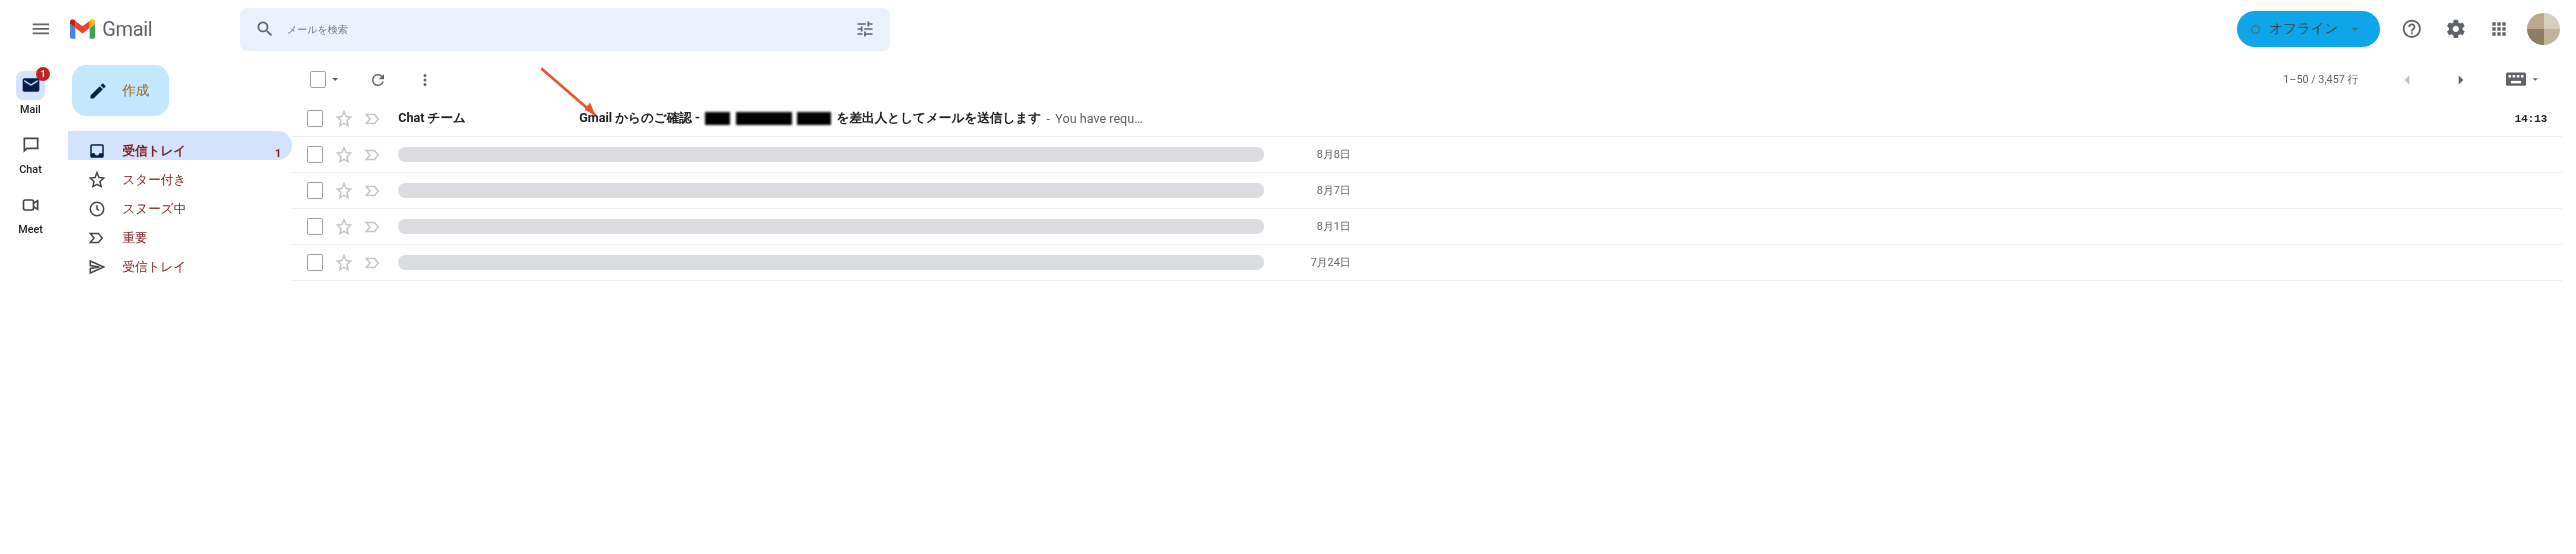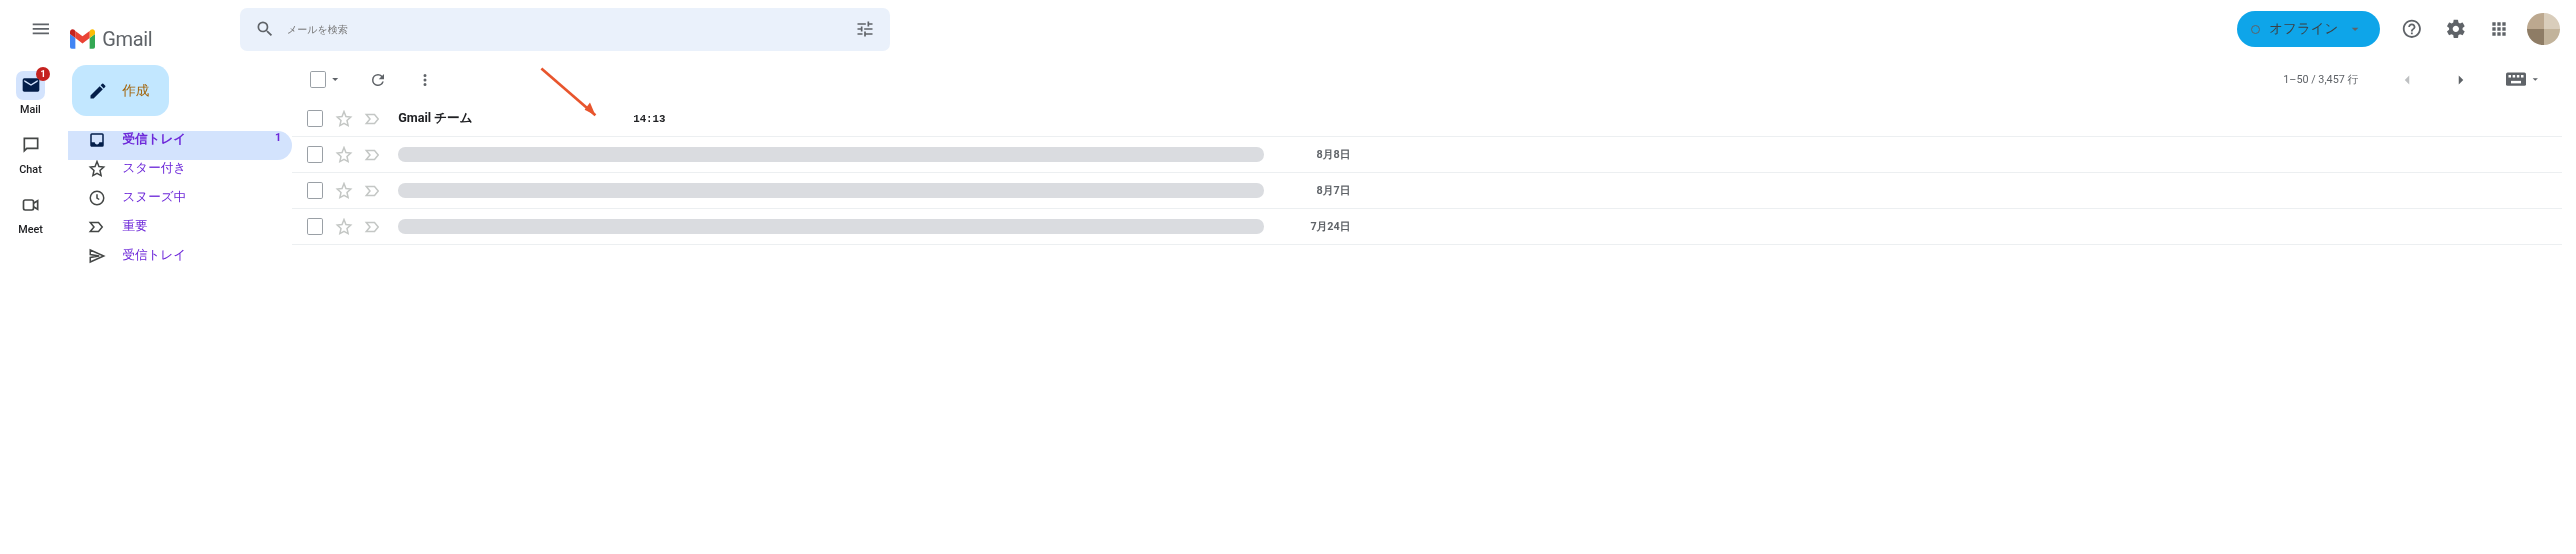--- a/index.html
+++ b/index.html
@@ -4,21 +4,21 @@
 <style>
 * { margin: 0; padding: 0; box-sizing: border-box; font-family: 'Google Sans', Roboto, Arial, sans-serif; }
 body { background: #fff; color: #202124; font-size: 12.6px; overflow: hidden; }
 
 .app { display: flex; flex-direction: column; height: 554px; width: 2576px; }
 
 
 .header {
   display: flex; align-items: center; height: 58px; padding: 7.2px;
 }
-.header-left { display: flex; align-items: flex-end; gap: 7.2px; width: 224px; padding-left: 12.6px; }
+.header-left { display: flex; align-items: center; gap: 7.2px; width: 224px; padding-left: 12.6px; }
 .menu-btn { width: 43px; height: 43px; border-radius: 50%; display:flex; align-items:center; justify-content:center; cursor:pointer; }
 .logo-wrap { display:flex; align-items:center; gap: 7.2px; cursor:pointer; }
 .logo-text { font-size: 20px; color: #5f6368; letter-spacing: -0.3px; }
 
 .search-bar {
   flex: 0 0 650px; height: 43px; background: #eaf1fb; border-radius: 7.2px;
   display: flex; align-items: center; padding: 0 7.2px; margin-left: 9px;
 }
 .search-icon-wrap { width: 36px; height:36px; display:flex; align-items:center; justify-content:center; cursor:pointer; border-radius:50%; }
 .search-input { flex:1; border:none; background:transparent; font-size:10px; color:#5f6368; outline:none; padding: 0 3.6px; }
@@ -55,22 +55,22 @@
 
 
 .sidebar { width: 231px; padding: 7.2px 0 0 7.2px; }
 .compose-btn {
   display:flex; align-items:center; gap: 14.4px; background:#c2e7ff; color:#a16207;
   height: 51px; border-radius: 14.4px; padding: 0 20px 0 16.2px; font-size:13.5px; font-weight:500;
   cursor:pointer; width: fit-content; margin-bottom: 14.4px; margin-left: 3.6px;
 }
 .nav-list { display:flex; flex-direction:column; }
 .nav-item {
-  display:flex; align-items:flex-start; gap: 16.2px; height: 29px; padding: 0 10.8px 0 20px;
-  border-radius: 0 14.4px 14.4px 0; cursor:pointer; font-size:12.6px; color:#6d28d9;
+  display:flex; align-items:flex-end; gap: 16.2px; height: 29px; padding: 0 10.8px 0 20px;
+  border-radius: 0 14.4px 14.4px 0; cursor:pointer; font-size:12.6px; color:#7f1d1d;
 }
 .nav-item.active { background:#d3e3fd; font-weight:700; }
 .nav-item .nav-icon { width:18px; height:18px; display:flex; align-items:center; justify-content:center; flex-shrink:0; }
 .nav-item .nav-label { flex:1; }
 .nav-item .nav-count { font-size:10.8px; }
 .nav-item.active .nav-count { font-weight:700; }
 
 
 .main { flex:1; background:#fff; border-radius: 14.4px; margin: 0 14.4px 0 0; overflow:hidden; display:flex; flex-direction:column; }
 .toolbar { display:flex; align-items:center; height:43px; padding: 0 14.4px; }
@@ -98,21 +98,21 @@
 .row-check { width:18px; margin-right: 10.8px; display:flex; align-items:center; justify-content:center; }
 .row-star { width:18px; margin-right: 10.8px; display:flex; align-items:center; justify-content:center; }
 .row-important { width:18px; margin-right: 16.2px; display:flex; align-items:center; justify-content:center; }
 .sender { width: 181px; flex-shrink:0; font-size:12.6px; overflow:hidden; text-overflow:ellipsis; white-space:nowrap; }
 .subject { flex:1; display:flex; align-items:center; gap: 5.4px; overflow:hidden; white-space:nowrap; }
 .subject-main { font-size:12.6px; }
 .subject-redact { height:12.6px; background:#000; display:inline-block; filter: blur(0.9px); }
 .subject-sep { color:#5f6368; font-weight:400; }
 .subject-preview { color:#5f6368; font-weight:400; font-size:12.6px; overflow:hidden; text-overflow:ellipsis; }
 .redact-bar { height: 14.4px; background:#dadce0; border-radius: 7.2px; flex:1; max-width: 866px; }
-.row-date { width: 72px; text-align:right; font-size:10.8px; color:#5f6368; flex-shrink:0; margin-left:14.4px;font-weight:bold; }
+.row-date { width: 72px; text-align:right; font-size:10.8px; color:#5f6368; flex-shrink:0; margin-left:14.4px; }
 .row.unread .row-date { color:#202124; font-weight:700;font-family:Liberation Mono, monospace; }
 
 
 .checkbox-outline { width:16.2px; height:16.2px; border:1.8px solid #9aa0a6; border-radius:1.8px; }
 
 svg { display:block; }
 </style>
 </head>
 <body>
 
@@ -333,21 +333,30 @@
           <span class="row-star">
               <svg width="18" height="18" viewBox="0 0 24 24" fill="none" stroke="#c4c7c5" stroke-width="2">
                 <path d="M12 2l2.6 6.6L21 9.3l-5 4.6 1.5 6.9L12 17.8 6.5 20.8 8 13.9 3 9.3l6.4-.7z"></path>
               </svg>
             </span>
           <span class="row-important">
               <svg width="18" height="18" viewBox="0 0 24 24" fill="none" stroke="#c4c7c5" stroke-width="2">
                 <path d="M3 6h11l5 6-5 6H3l5-6-5-6z"></path>
               </svg>
             </span>
-          <span class="sender">Gmail チーム</span>
+          <span class="sender">Chat チーム</span>
+          <span class="subject">
+            <span class="subject-main">Gmail からのご確認 -</span>
+            <span class="subject-redact" style="width:25px"></span>
+            <span class="subject-redact" style="width:56px"></span>
+            <span class="subject-redact" style="width:34px"></span>
+            <span class="subject-main">を差出人としてメールを送信します</span>
+            <span class="subject-sep">-</span>
+            <span class="subject-preview">You have requ…</span>
+          </span>
           <span class="row-date">14:13</span>
         </div>
 
         <div class="row read">
           <span class="row-check">
               <span class="checkbox-outline"></span>
             </span>
           <span class="row-star">
               <svg width="18" height="18" viewBox="0 0 24 24" fill="none" stroke="#c4c7c5" stroke-width="2">
                 <path d="M12 2l2.6 6.6L21 9.3l-5 4.6 1.5 6.9L12 17.8 6.5 20.8 8 13.9 3 9.3l6.4-.7z"></path>
@@ -373,36 +382,53 @@
             </span>
           <span class="row-important">
               <svg width="18" height="18" viewBox="0 0 24 24" fill="none" stroke="#c4c7c5" stroke-width="2">
                 <path d="M3 6h11l5 6-5 6H3l5-6-5-6z"></path>
               </svg>
             </span>
           <span class="redact-bar"></span>
           <span class="row-date">8月7日</span>
         </div>
 
-
         <div class="row read">
           <span class="row-check">
               <span class="checkbox-outline"></span>
             </span>
           <span class="row-star">
               <svg width="18" height="18" viewBox="0 0 24 24" fill="none" stroke="#c4c7c5" stroke-width="2">
                 <path d="M12 2l2.6 6.6L21 9.3l-5 4.6 1.5 6.9L12 17.8 6.5 20.8 8 13.9 3 9.3l6.4-.7z"></path>
               </svg>
             </span>
           <span class="row-important">
               <svg width="18" height="18" viewBox="0 0 24 24" fill="none" stroke="#c4c7c5" stroke-width="2">
                 <path d="M3 6h11l5 6-5 6H3l5-6-5-6z"></path>
               </svg>
             </span>
           <span class="redact-bar"></span>
+          <span class="row-date">8月1日</span>
+        </div>
+
+        <div class="row read">
+          <span class="row-check">
+              <span class="checkbox-outline"></span>
+            </span>
+          <span class="row-star">
+              <svg width="18" height="18" viewBox="0 0 24 24" fill="none" stroke="#c4c7c5" stroke-width="2">
+                <path d="M12 2l2.6 6.6L21 9.3l-5 4.6 1.5 6.9L12 17.8 6.5 20.8 8 13.9 3 9.3l6.4-.7z"></path>
+              </svg>
+            </span>
+          <span class="row-important">
+              <svg width="18" height="18" viewBox="0 0 24 24" fill="none" stroke="#c4c7c5" stroke-width="2">
+                <path d="M3 6h11l5 6-5 6H3l5-6-5-6z"></path>
+              </svg>
+            </span>
+          <span class="redact-bar"></span>
           <span class="row-date">7月24日</span>
         </div>
 
       </div>
     </div>
 
   </div>
 </div>
 
 

